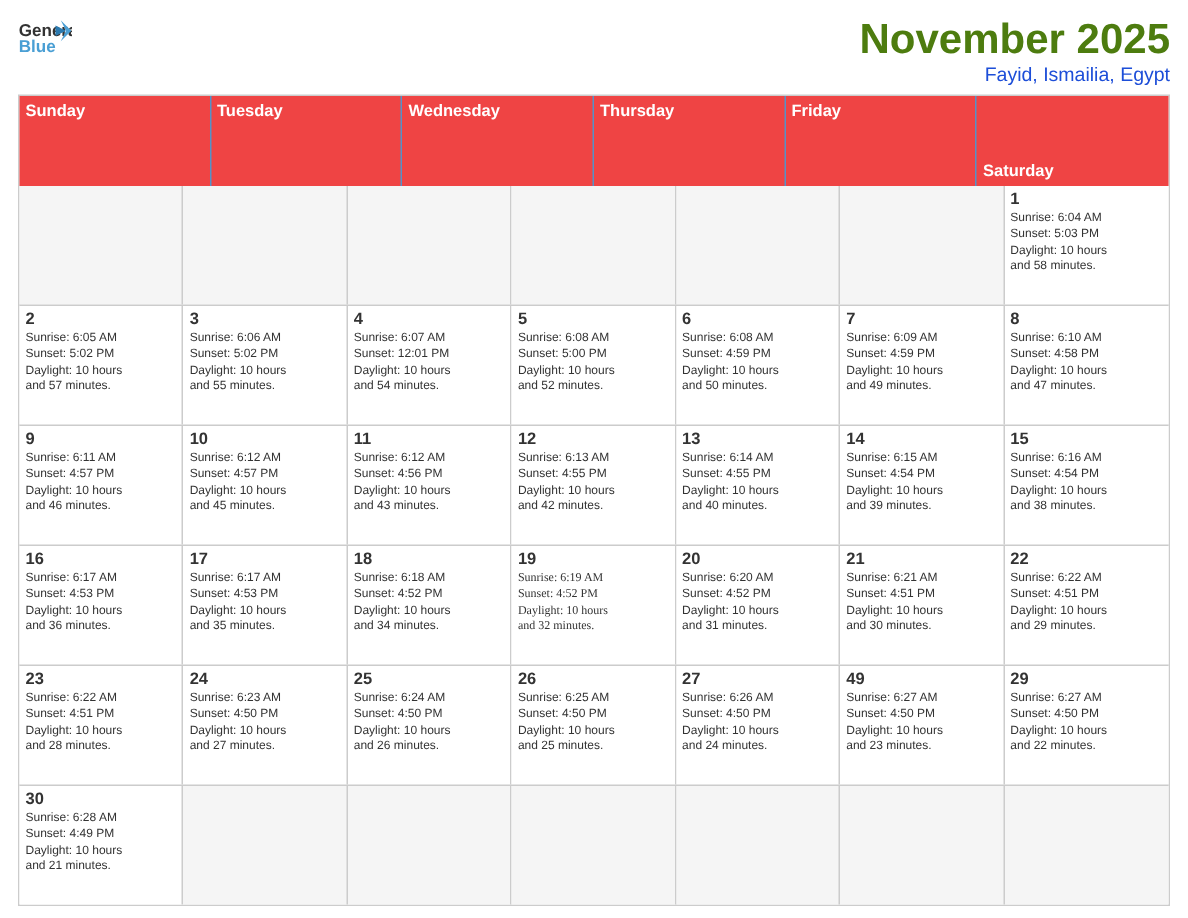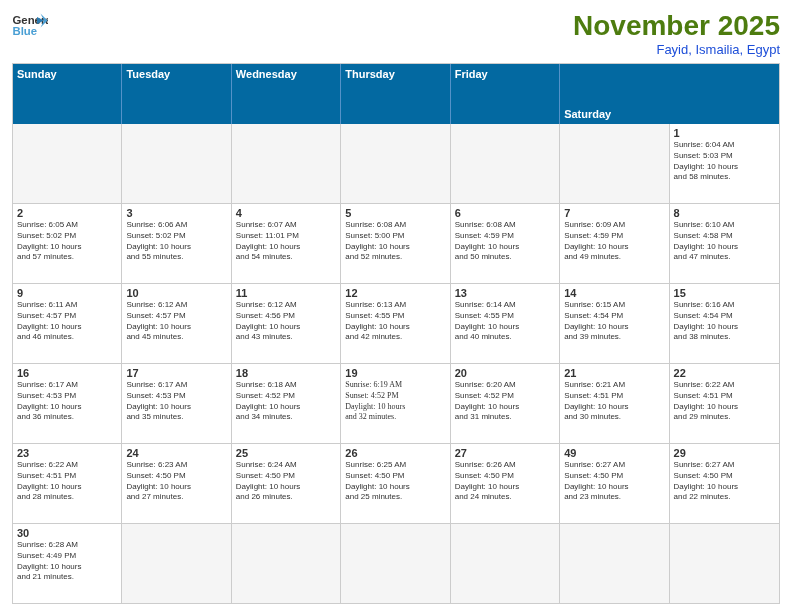--- a/index.html
+++ b/index.html
@@ -46,22 +46,22 @@
       color: #1d4ed8;
     }
     .calendar {
       flex: 1;
       display: flex;
       flex-direction: column;
       border: 1px solid #ccc;
     }
     .cal-header {
       display: grid;
-      grid-template-columns: repeat(7, 1fr);
-      background: #0369a1;
+      grid-template-columns: repeat(6, 1fr);
+      background: #ef4444;
     }
     .cal-header-cell {
       color: #fff;
       font-size: 11px;
       font-weight: bold;
       padding: 4px 4px;
       text-align: left;
       border-right: 1px solid #5592c8;
     }
     .cal-header-cell:last-child { border-right: none; margin-top: 40px; }
@@ -155,21 +155,21 @@
           <div class="cal-cell">
             <span class="day-num">3</span>
             <div class="day-info" style="white-space: pre-line;">Sunrise: 6:06 AM
 Sunset: 5:02 PM
 Daylight: 10 hours
 and 55 minutes.</div>
           </div>
           <div class="cal-cell">
             <span class="day-num">4</span>
             <div class="day-info" style="white-space: pre-line;">Sunrise: 6:07 AM
-Sunset: 11:01 PM
+Sunset: 12:01 PM
 Daylight: 10 hours
 and 54 minutes.</div>
           </div>
           <div class="cal-cell">
             <span class="day-num">5</span>
             <div class="day-info" style="white-space: pre-line;">Sunrise: 6:08 AM
 Sunset: 5:00 PM
 Daylight: 10 hours
 and 52 minutes.</div>
           </div>

